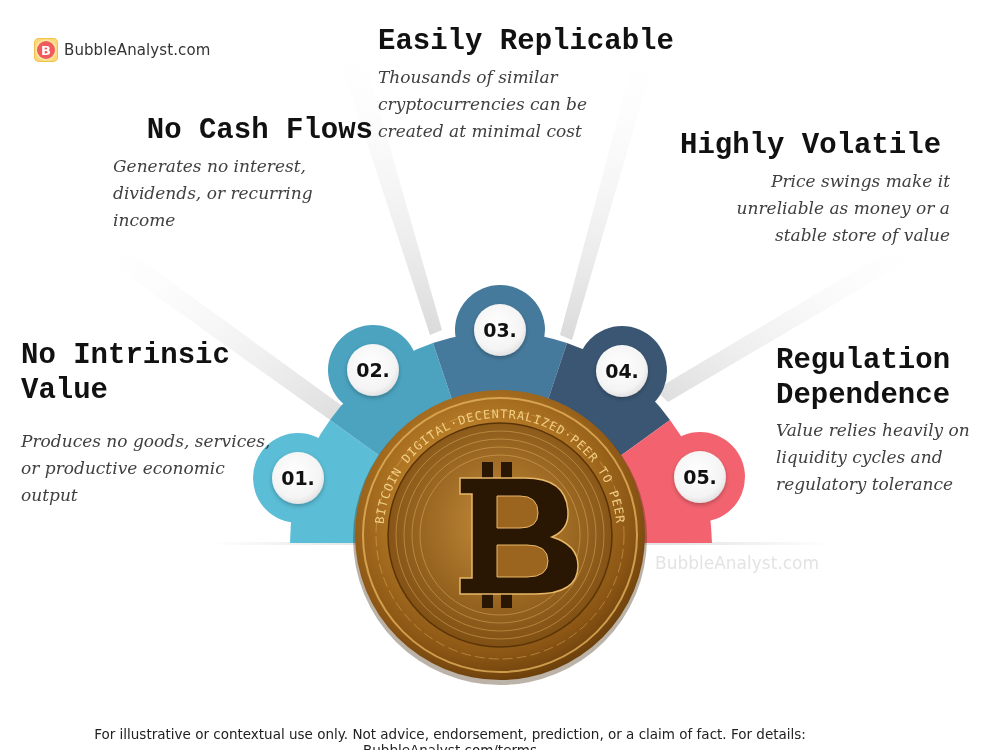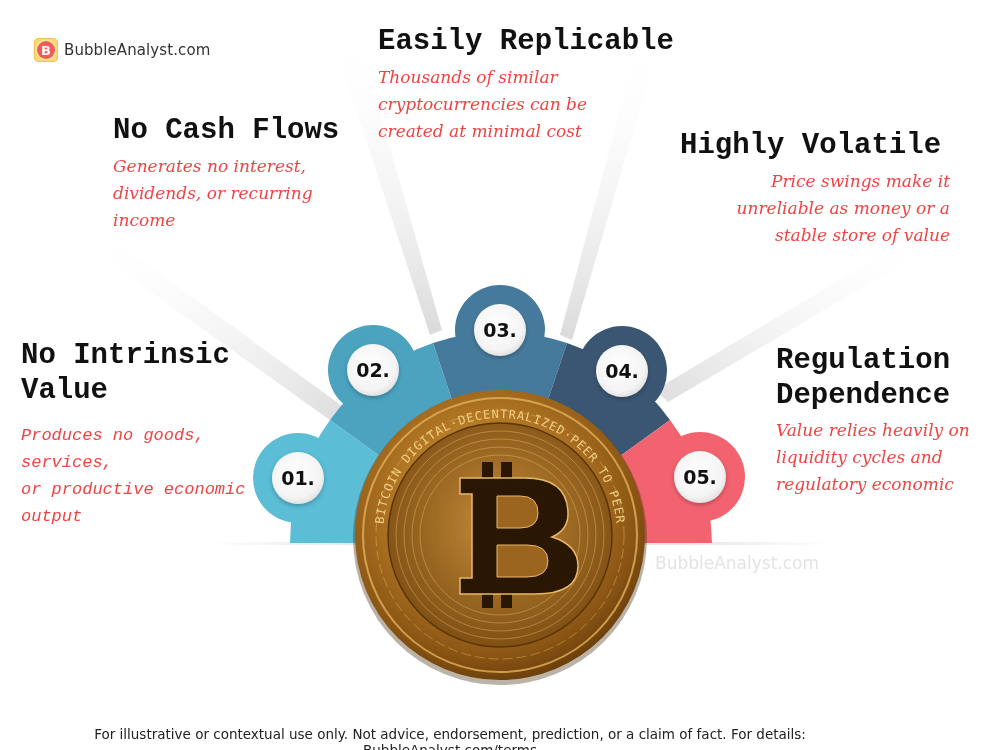--- a/index.html
+++ b/index.html
@@ -3,21 +3,21 @@
 <meta charset="utf-8">
 <style>
   html,body{margin:0;padding:0;background:#ffffff;}
   body{width:1000px;height:750px;position:relative;overflow:hidden;font-family:"DejaVu Serif",serif;color:#111;}
   .abs{position:absolute;}
   .brand{left:34px;top:38px;display:flex;align-items:center;gap:6px;}
   .brand-logo{width:24px;height:24px;border-radius:5px;background:#fbd97a;display:flex;align-items:center;justify-content:center;box-shadow:inset 0 0 0 1px #f3c24e;}
   .brand-logo span{width:18px;height:18px;border-radius:50%;background:#f25b5b;color:#fff;font:bold 13px "DejaVu Sans",sans-serif;display:flex;align-items:center;justify-content:center;box-shadow:0 0 0 1.5px #fbe7a3;}
   .brand-text{font:15px "DejaVu Sans",sans-serif;color:#333;letter-spacing:0.1px;}
   .heading{font-family:Liberation Mono, monospace;font-weight:bold;color:#111;margin:0;line-height:1.12;}
-  .desc{font-family:"DejaVu Serif",serif;font-style:italic;color:#ef4444;font-size:17px;line-height:27px;margin:0;}
+  .desc{font-family:"DejaVu Serif",serif;font-style:italic;color:#404040;font-size:17px;line-height:27px;margin:0;}
   .block{position:absolute;}
   .footer{left:0;width:804px;top:726px;text-align:center;font:13.5px "DejaVu Sans",sans-serif;color:#222;padding-left:48px;}
   .watermark{left:655px;top:553px;font:17px "DejaVu Sans",sans-serif;color:#e3e3e3;}
   svg{position:absolute;left:0;top:0;}
 </style>
 </head>
 <body>
 
 <svg width="1000" height="750" viewBox="0 0 1000 750">
   <defs>
@@ -156,29 +156,29 @@
       <span>B</span>
     </div>
   <div class="brand-text">BubbleAnalyst.com</div>
 </div>
 
 <div class="block" style="left:21px;top:338px;width:270px;">
   <h2 class="heading" style="font-size:29px;line-height:35px;">
     <span>No Intrinsic</span><br>
     <span>Value</span>
   </h2>
-  <p class="desc" style="margin-top:14px;font-family:Liberation Mono, monospace;">
+  <p class="desc" style="margin-top:20px;">
     <span>Produces no goods, services,</span><br>
     <span>or productive economic</span><br>
     <span>output</span>
   </p>
 </div>
 
 <div class="block" style="left:113px;top:113px;width:260px;">
-  <h2 class="heading" style="font-size:29px;line-height:36px;">No Cash Flows</h2>
+  <h2 class="heading" style="font-size:29px;line-height:36px;text-align:right;">No Cash Flows</h2>
   <p class="desc" style="margin-top:4px;">
     <span>Generates no interest,</span><br>
     <span>dividends, or recurring</span><br>
     <span>income</span>
   </p>
 </div>
 
 <div class="block" style="left:378px;top:24px;width:300px;">
   <h2 class="heading" style="font-size:29px;line-height:36px;">Easily Replicable</h2>
   <p class="desc" style="margin-top:4px;">
@@ -198,19 +198,19 @@
 </div>
 
 <div class="block" style="left:776px;top:343px;width:211px;">
   <h2 class="heading" style="font-size:29px;line-height:35px;">
     <span>Regulation</span><br>
     <span>Dependence</span>
   </h2>
   <p class="desc" style="margin-top:4px;">
     <span>Value relies heavily on</span><br>
     <span>liquidity cycles and</span><br>
-    <span>regulatory economic</span>
+    <span>regulatory tolerance</span>
   </p>
 </div>
 
 <div class="abs watermark">BubbleAnalyst.com</div>
 
 <div class="abs footer">For illustrative or contextual use only. Not advice, endorsement, prediction, or a claim of fact. For details: BubbleAnalyst.com/terms</div>
 
 </body></html>

